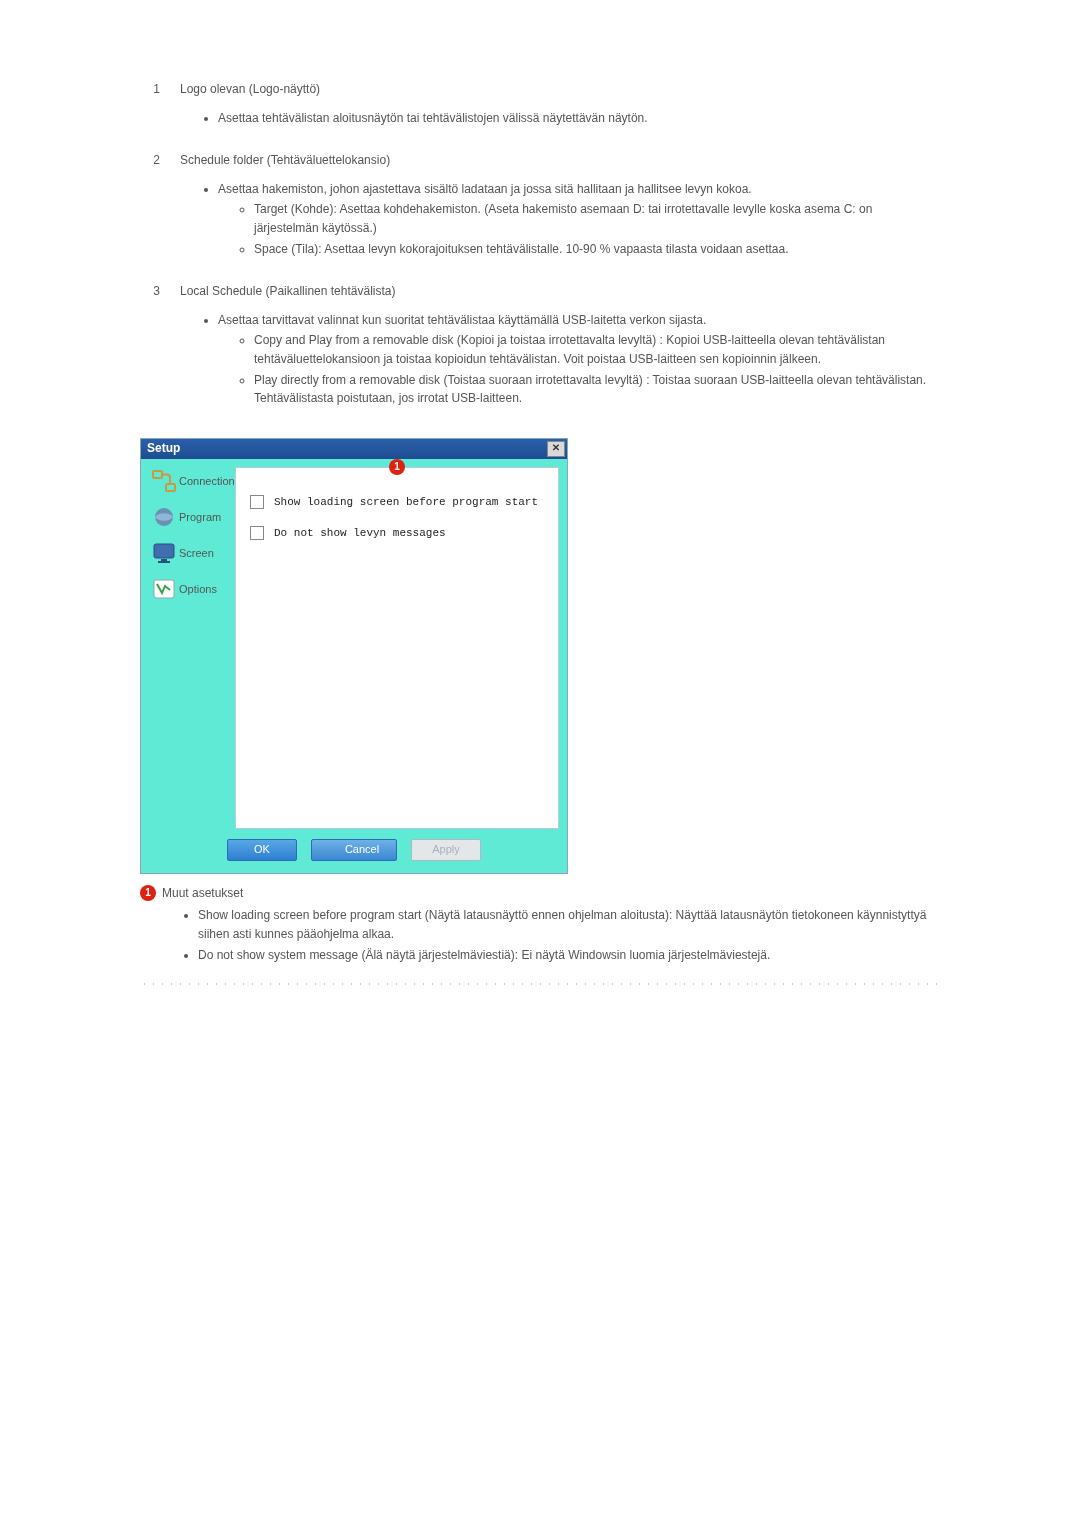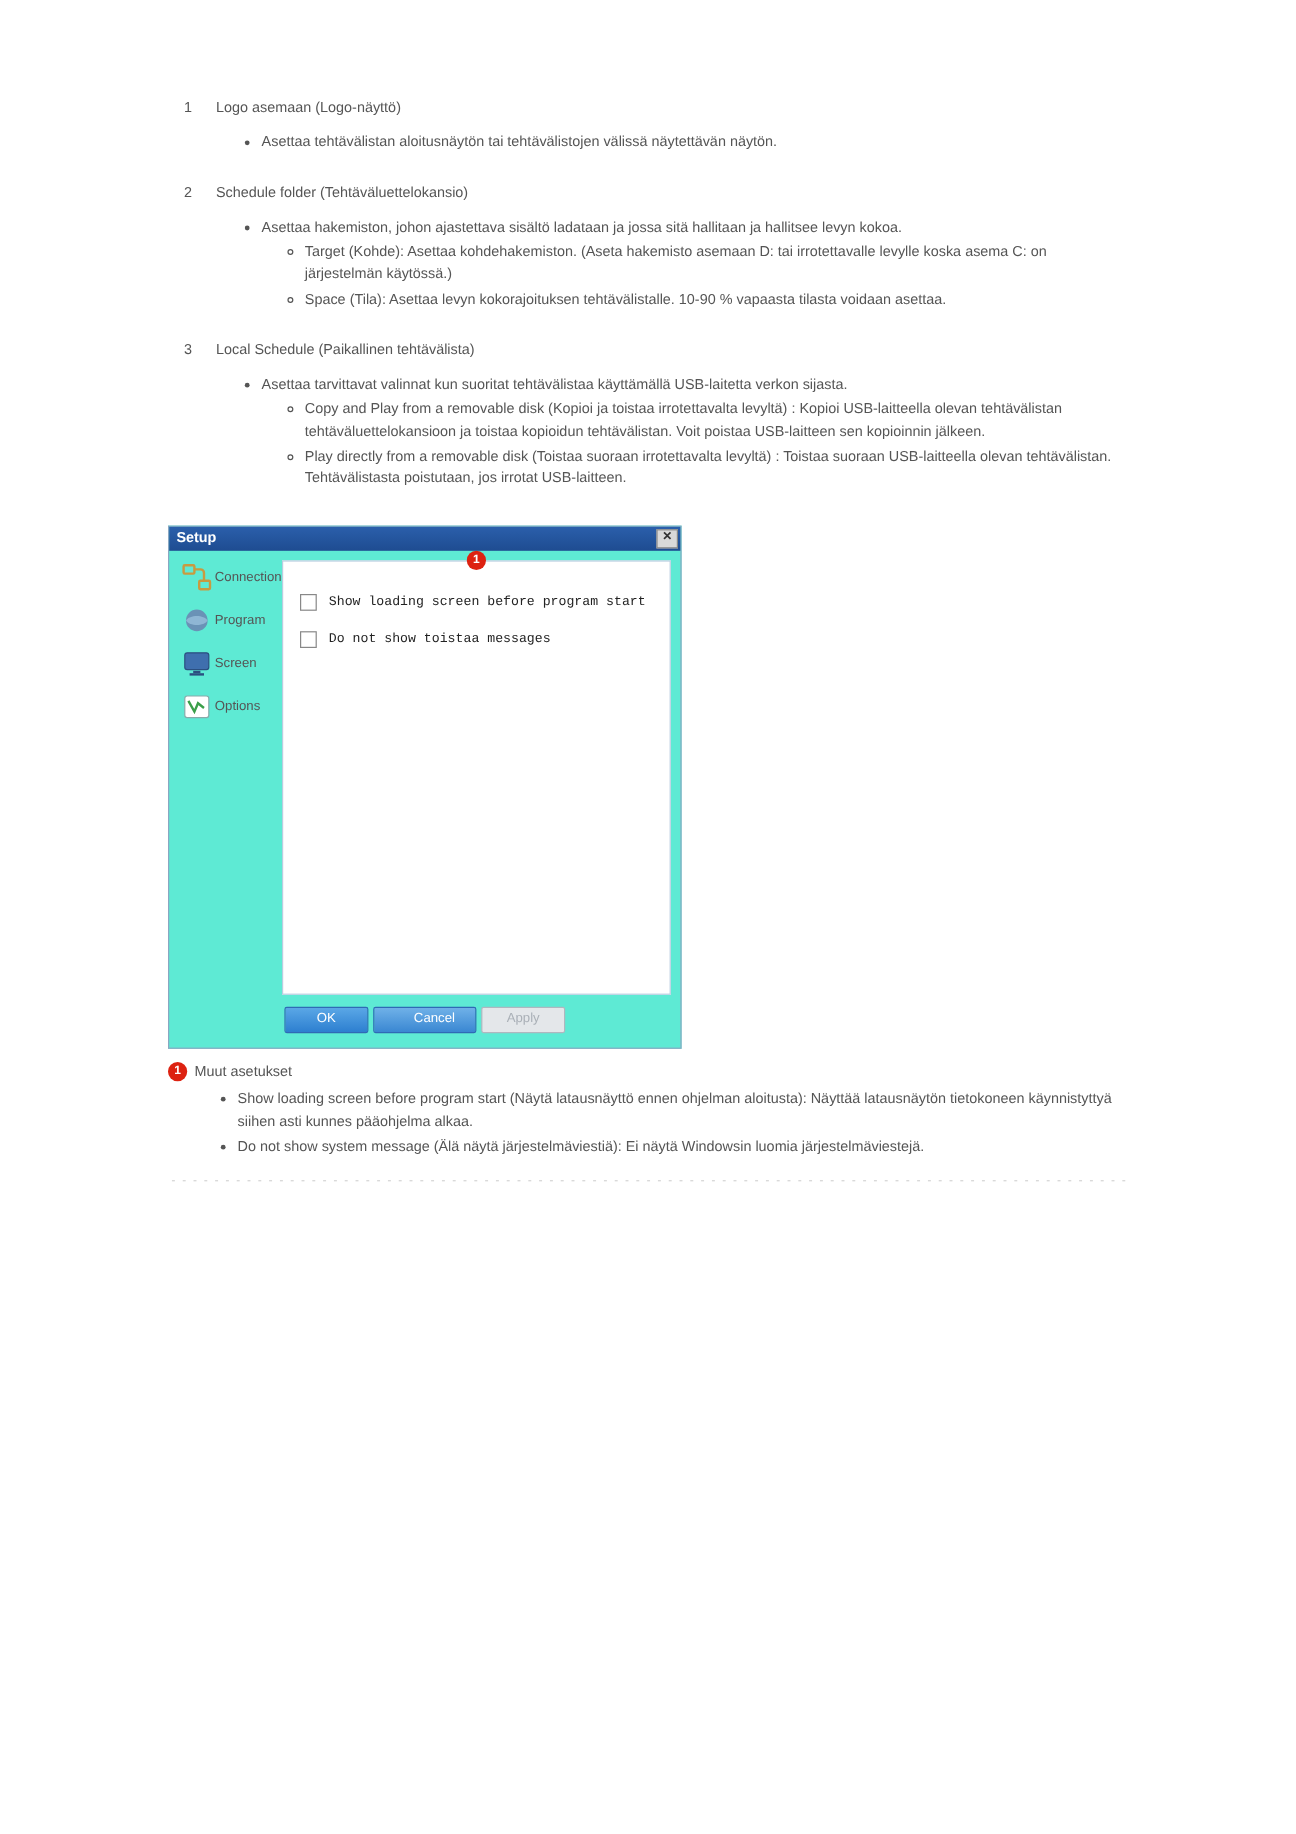--- a/index.html
+++ b/index.html
@@ -145,21 +145,21 @@
     font-family: Liberation Mono, monospace;
   }
   .chk {
     width: 12px; height: 12px;
     border: 1px solid #888;
     background: #fff;
   }
   .dlg-footer {
     display: flex;
     justify-content: center;
-    gap: 4px;
+    gap: 14px;
     padding: 10px 0 12px 0;
   }
   .btn {
     width: 68px;
     height: 20px;
     border: 1px solid #2f6ab5;
     background: linear-gradient(#5aa7e6, #2d7fd0);
     color: #fff;
     font-size: 11px;
     text-align: center;
@@ -200,21 +200,21 @@
   }
 </style>
 </head>
 <body>
 
 <div class="page">
 
   <ol class="main-list">
     <li>
       <span class="num">1</span>
-      <span class="item-title">Logo asemaan (Logo-näyttö)</span>
+      <span class="item-title">Logo olevan (Logo-näyttö)</span>
       <ul class="bullets">
         <li>
           <span>Asettaa tehtävälistan aloitusnäytön tai tehtävälistojen välissä näytettävän näytön.</span>
         </li>
       </ul>
     </li>
 
     <li>
       <span class="num">2</span>
       <span class="item-title">Schedule folder (Tehtäväluettelokansio)</span>
@@ -297,21 +297,21 @@
       </div>
 
       <div class="content-panel">
         <span class="marker">1</span>
         <div class="chk-row">
           <span class="chk"></span>
           <span>Show loading screen before program start</span>
         </div>
         <div class="chk-row">
           <span class="chk"></span>
-          <span>Do not show toistaa messages</span>
+          <span>Do not show levyn messages</span>
         </div>
       </div>
     </div>
 
     <div class="dlg-footer">
       <span class="btn">OK</span>
       <span class="btn cancel">Cancel</span>
       <span class="btn disabled">Apply</span>
     </div>
   </div>

